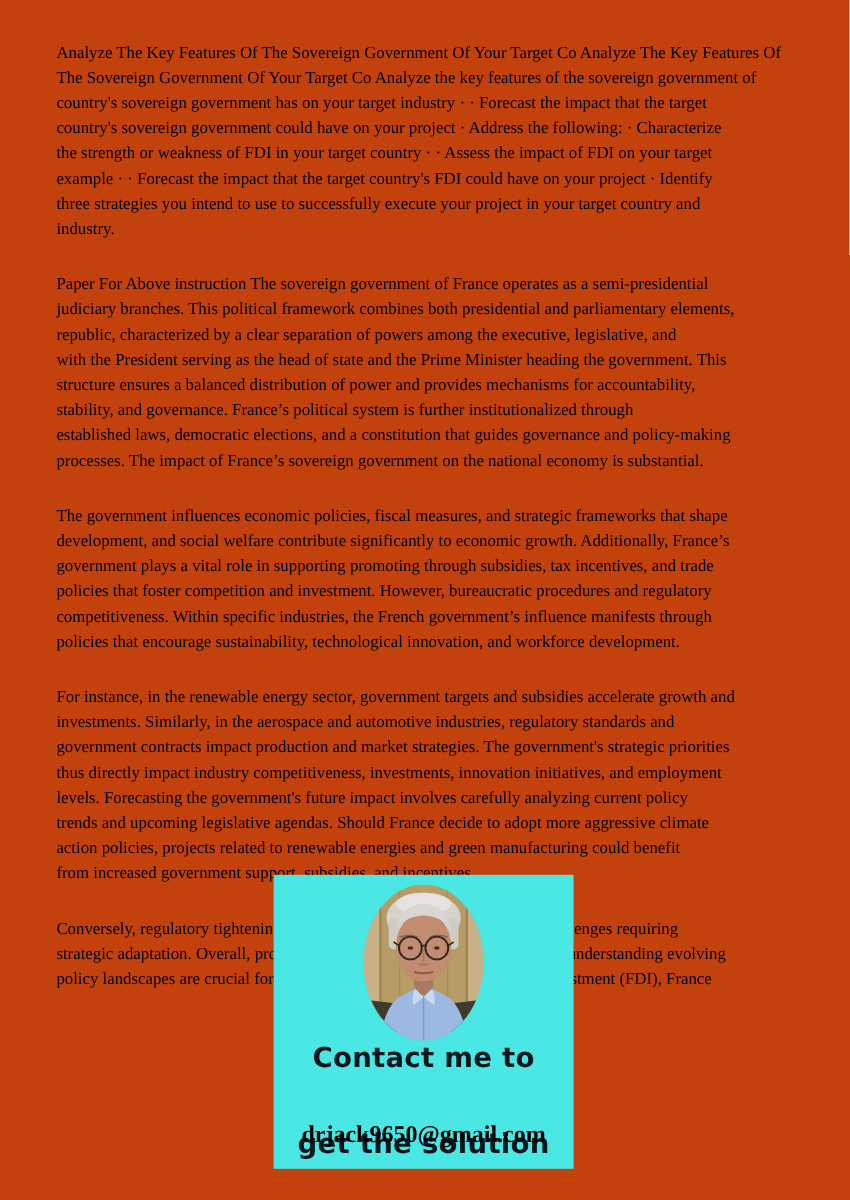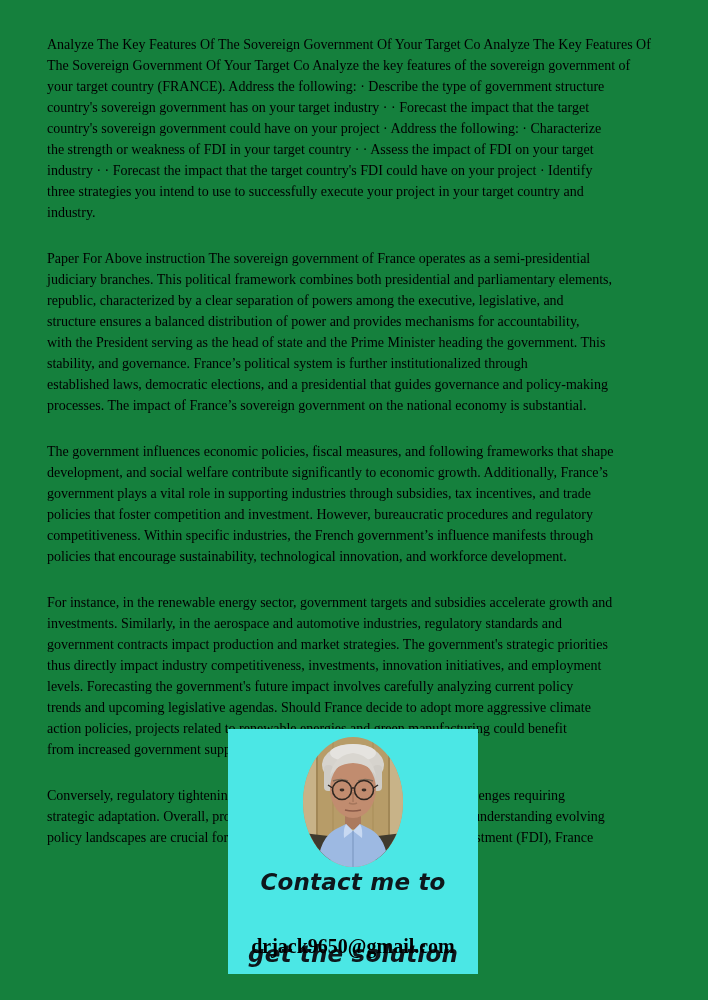--- a/index.html
+++ b/index.html
@@ -1,20 +1,20 @@
 <!DOCTYPE html>
 <html><head>
 <meta charset="utf-8">
 <style>
   html, body { margin: 0; padding: 0; background: #ffffff; }
   .page {
     position: relative;
     width: 708px;
     height: 1000px;
-    background: #15803d;
+    background: #c2410c;
     overflow: hidden;
     font-family: "Liberation Serif", serif;
   }
   .doc {
     position: absolute;
     left: 47px;
     top: 34px;
     width: 630px;
     font-size: 14px;
     line-height: 21px;
@@ -45,21 +45,20 @@
   .promo-head {
     position: absolute;
     left: 0; right: 0;
     text-align: center;
     font-family: "DejaVu Sans", sans-serif;
     font-weight: bold;
     font-size: 23px;
     line-height: 29px;
     color: #0e171c;
     letter-spacing: 0.2px;
-    font-style: italic;
   }
   .promo-head-1 { top: 139px; }
   .promo-head-2 { top: 168px; margin-top: 43px; }
   .promo-email {
     position: absolute;
     top: 206px;
     left: 0; right: 0;
     text-align: center;
     font-family: "Liberation Serif", serif;
     font-weight: bold;
@@ -69,42 +68,41 @@
 </style>
 </head>
 <body>
 
 <div class="page">
 
   <div class="doc">
       <div class="paragraph">
         <div class="line">Analyze The Key Features Of The Sovereign Government Of Your Target Co Analyze The Key Features Of</div>
         <div class="line">The Sovereign Government Of Your Target Co Analyze the key features of the sovereign government of</div>
-        <div class="line">your target country (FRANCE). Address the following: · Describe the type of government structure</div>
         <div class="line">country's sovereign government has on your target industry · · Forecast the impact that the target</div>
         <div class="line">country's sovereign government could have on your project · Address the following: · Characterize</div>
         <div class="line">the strength or weakness of FDI in your target country · · Assess the impact of FDI on your target</div>
-        <div class="line">industry · · Forecast the impact that the target country's FDI could have on your project · Identify</div>
+        <div class="line">example · · Forecast the impact that the target country's FDI could have on your project · Identify</div>
         <div class="line">three strategies you intend to use to successfully execute your project in your target country and</div>
         <div class="line">industry.</div>
       </div>
       <div class="paragraph">
         <div class="line">Paper For Above instruction The sovereign government of France operates as a semi-presidential</div>
         <div class="line">judiciary branches. This political framework combines both presidential and parliamentary elements,</div>
         <div class="line">republic, characterized by a clear separation of powers among the executive, legislative, and</div>
+        <div class="line">with the President serving as the head of state and the Prime Minister heading the government. This</div>
         <div class="line">structure ensures a balanced distribution of power and provides mechanisms for accountability,</div>
-        <div class="line">with the President serving as the head of state and the Prime Minister heading the government. This</div>
         <div class="line">stability, and governance. France’s political system is further institutionalized through</div>
-        <div class="line">established laws, democratic elections, and a presidential that guides governance and policy-making</div>
+        <div class="line">established laws, democratic elections, and a constitution that guides governance and policy-making</div>
         <div class="line">processes. The impact of France’s sovereign government on the national economy is substantial.</div>
       </div>
       <div class="paragraph">
-        <div class="line">The government influences economic policies, fiscal measures, and following frameworks that shape</div>
+        <div class="line">The government influences economic policies, fiscal measures, and strategic frameworks that shape</div>
         <div class="line">development, and social welfare contribute significantly to economic growth. Additionally, France’s</div>
-        <div class="line">government plays a vital role in supporting industries through subsidies, tax incentives, and trade</div>
+        <div class="line">government plays a vital role in supporting promoting through subsidies, tax incentives, and trade</div>
         <div class="line">policies that foster competition and investment. However, bureaucratic procedures and regulatory</div>
         <div class="line">competitiveness. Within specific industries, the French government’s influence manifests through</div>
         <div class="line">policies that encourage sustainability, technological innovation, and workforce development.</div>
       </div>
       <div class="paragraph">
         <div class="line">For instance, in the renewable energy sector, government targets and subsidies accelerate growth and</div>
         <div class="line">investments. Similarly, in the aerospace and automotive industries, regulatory standards and</div>
         <div class="line">government contracts impact production and market strategies. The government's strategic priorities</div>
         <div class="line">thus directly impact industry competitiveness, investments, innovation initiatives, and employment</div>
         <div class="line">levels. Forecasting the government's future impact involves carefully analyzing current policy</div>

